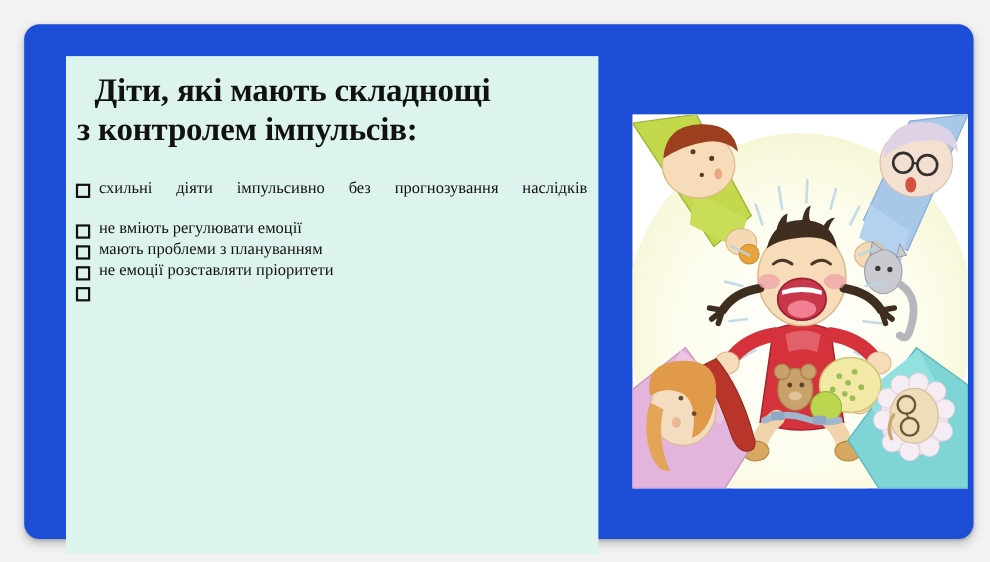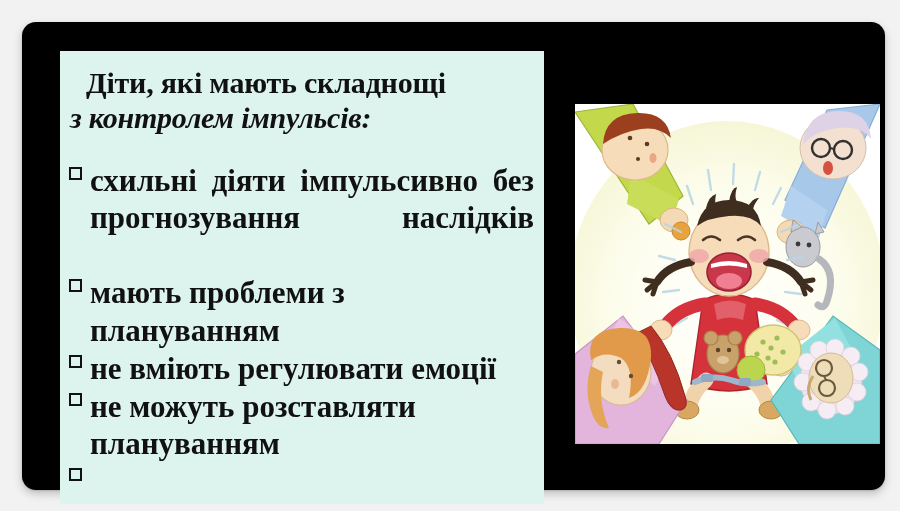--- a/index.html
+++ b/index.html
@@ -20,21 +20,21 @@
     height: 511px;
   }
 
   
   .slide-card {
     position: absolute;
     left: 22px;
     top: 22px;
     width: 863px;
     height: 468px;
-    background: #000000;
+    background: #1d4ed8;
     border-radius: 14px;
     box-shadow: 0 4px 9px rgba(120,120,120,0.40),
                 0 1px 2px rgba(120,120,120,0.30);
   }
 
   
   .text-panel {
     position: absolute;
     left: 38px;
     top: 29px;
@@ -47,31 +47,31 @@
   .slide-title {
     margin: 0;
     padding: 14px 10px 0 10px;
     font-size: 30px;
     font-weight: bold;
     color: #111111;
     line-height: 1.18;
     letter-spacing: -0.2px;
   }
   .slide-title .line1 { display: block; text-indent: 16px; }
-  .slide-title .line2 { display: block; font-style: italic; }
+  .slide-title .line2 { display: block; }
 
   .bullet-list {
     list-style: none;
     margin: 0;
     padding: 26px 8px 0 8px;
   }
   .bullet-item {
     position: relative;
-    font-size: 31px;
-    font-weight: bold;
+    font-size: 15px;
+    font-weight: normal;
     color: #111111;
     line-height: 1.20;
     margin: 0 2px 1px 0;
     padding-left: 22px;
     text-align: justify;
     text-justify: inter-word;
   }
   .bullet-item.single {
     text-align: left;
   }
@@ -119,29 +119,29 @@
         <span class="line2">з контролем імпульсів:</span>
       </h1>
 
       <ul class="bullet-list">
         <li class="bullet-item">
           <span class="bullet-marker"></span>
           <span>схильні діяти імпульсивно без прогнозування наслідків</span>
         </li>
         <li class="bullet-item single">
           <span class="bullet-marker"></span>
+          <span>не вміють регулювати емоції</span>
+        </li>
+        <li class="bullet-item single">
+          <span class="bullet-marker"></span>
           <span>мають проблеми з плануванням</span>
         </li>
         <li class="bullet-item single">
           <span class="bullet-marker"></span>
-          <span>не вміють регулювати емоції</span>
-        </li>
-        <li class="bullet-item single">
-          <span class="bullet-marker"></span>
-          <span>не можуть розставляти плануванням</span>
+          <span>не емоції розставляти пріоритети</span>
         </li>
         <li class="bullet-item single">
           <span class="bullet-marker"></span>
         </li>
       </ul>
 
     </div>
 
     <div class="illustration">
       <svg class="illo-svg" viewBox="0 0 305 340" xmlns="http://www.w3.org/2000/svg">

